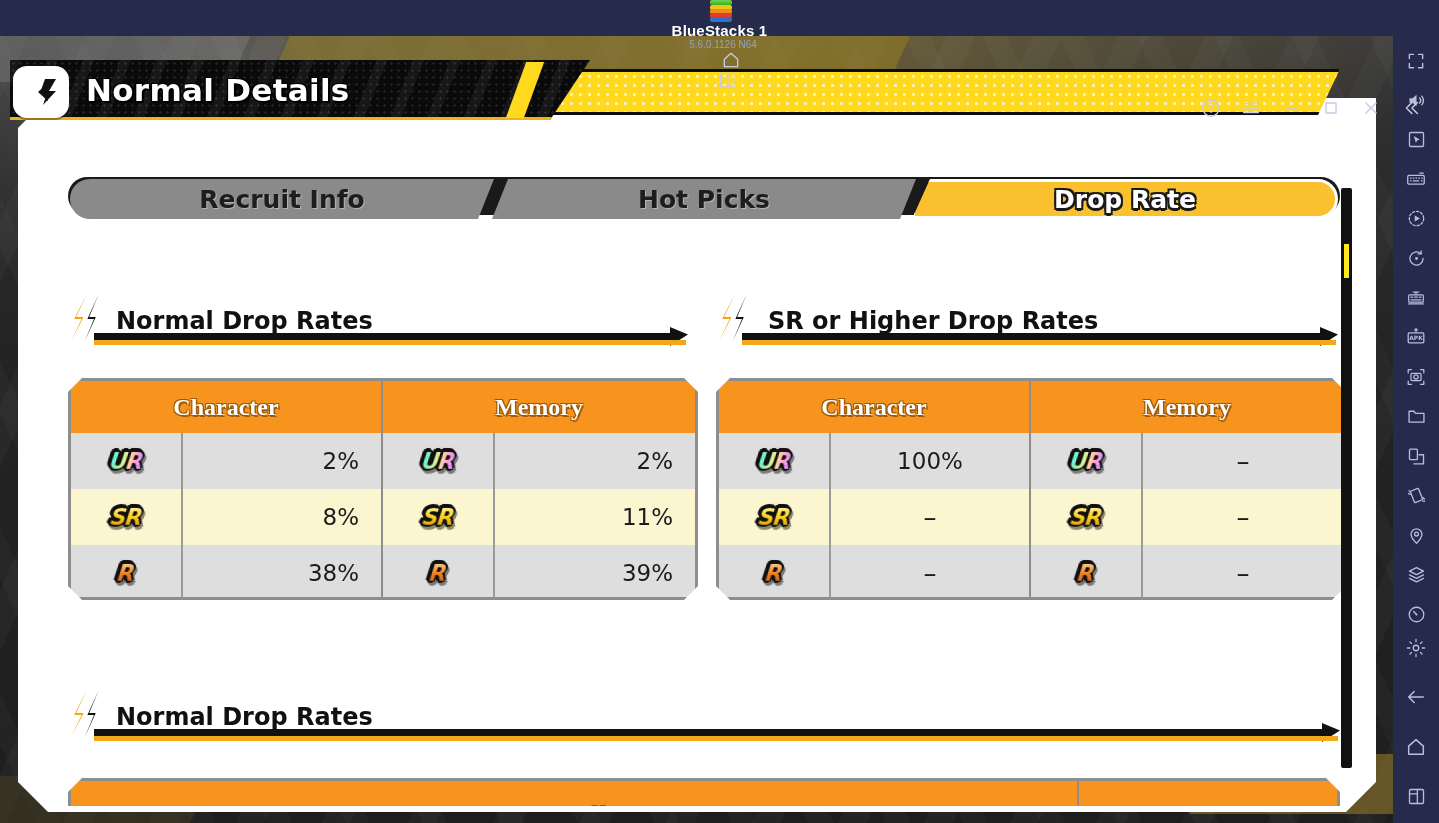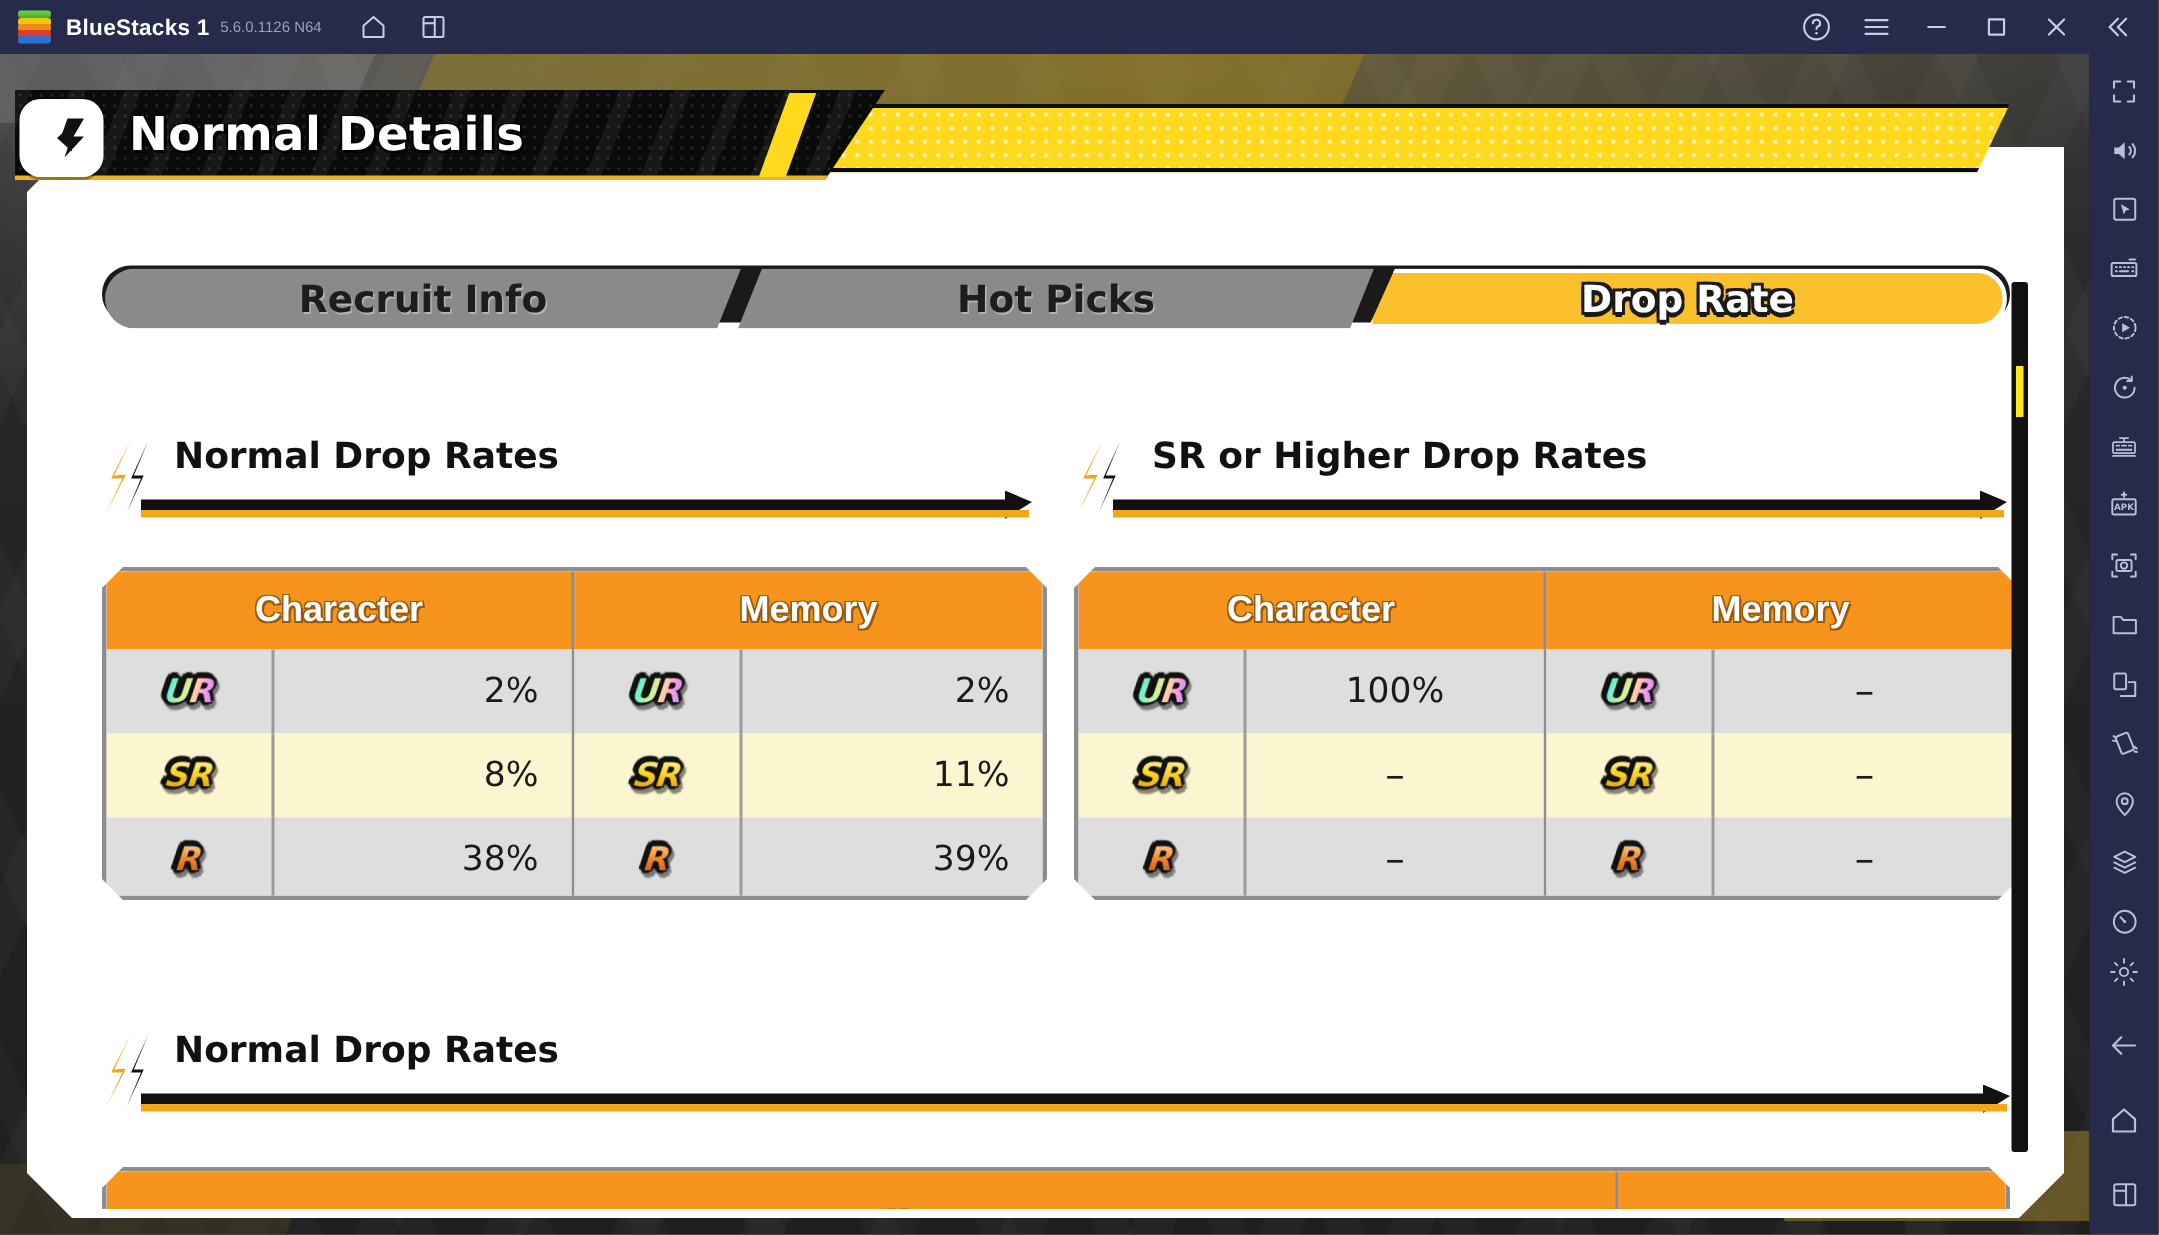--- a/index.html
+++ b/index.html
@@ -10,20 +10,21 @@
     background: #1b1b1b;
   }
   #root { position: relative; width: 1439px; height: 823px; overflow: hidden; }
 
   
   #titlebar {
     position: absolute; left: 0; top: 0; width: 1439px; height: 36px;
     background: #262b4c;
     display: flex; align-items: center;
     z-index: 60;
+    flex-direction: column;
   }
   .bs-logo {
     width: 22px; height: 22px; margin-left: 12px; margin-right: 10px;
     position: relative; flex: none;
   }
   .bs-logo i {
     position: absolute; left: 0; width: 22px; height: 5px; border-radius: 2px; display: block;
   }
   .bs-logo i:nth-child(1) { top: 0px;  background: linear-gradient(180deg,#6fd44a,#3fae2e); }
   .bs-logo i:nth-child(2) { top: 5px;  background: #f2c60f; }
@@ -160,21 +161,21 @@
   }
   .sh-bolt {
     clip-path: polygon(56% 0, 18% 52%, 40% 52%, 8% 100%, 46% 48%, 24% 48%);
   }
   .sh-bolt2 {
     position:absolute; left: 14px; top: 4px; width: 30px; height: 48px;
     background:#111;
     clip-path: polygon(56% 0, 18% 52%, 40% 52%, 8% 100%, 46% 48%, 24% 48%);
   }
   .sh-label {
-    position:absolute; left: 48px; top: 0px;
+    position:absolute; left: 48px; top: 17px;
     font-family: "DejaVu Sans", sans-serif;
     font-size: 24px; font-weight: bold; color:#111;
     white-space: nowrap;
   }
   .sh-rule {
     position:absolute; left: 26px; bottom: 6px; height: 7px; background: #111;
   }
   .sh-rule::after {
     content:""; position:absolute; right:-14px; top:-6px; width:18px; height: 19px; background:#111;
     clip-path: polygon(0 0, 100% 40%, 0 100%);
@@ -190,21 +191,21 @@
     border: 3px solid #8d8d8d;
     clip-path: polygon(14px 0, calc(100% - 14px) 0, 100% 14px, 100% calc(100% - 14px), calc(100% - 14px) 100%, 14px 100%, 0 calc(100% - 14px), 0 14px);
     overflow: hidden;
   }
   .rt-header { display:flex; height: 52px; }
   .rt-header .hcell {
     flex: 1 1 50%;
     background: #F7941D;
     display:flex; align-items:center; justify-content:center;
     color:#ffffff; font-size: 24px; font-weight: bold;
-    font-family: Liberation Sans, sans-serif;
+    font-family: Liberation Serif, serif;
     text-shadow: 1.5px 1.5px 0 #9a5a0a, -1px -1px 0 #9a5a0a, 1px -1px 0 #9a5a0a, -1px 1px 0 #9a5a0a;
     border-right: 2px solid #8d8d8d;
   }
   .rt-header .hcell:last-child { border-right: none; }
   .rt-body { display:flex; }
   .rt-col { flex: 1 1 50%; border-right: 2px solid #8d8d8d; }
   .rt-col:last-child { border-right: none; }
   .rt-row { display:flex; height: 56px; align-items: stretch; }
   .rt-row.odd  { background: #dedede; }
   .rt-row.even { background: #fbf6cf; }

